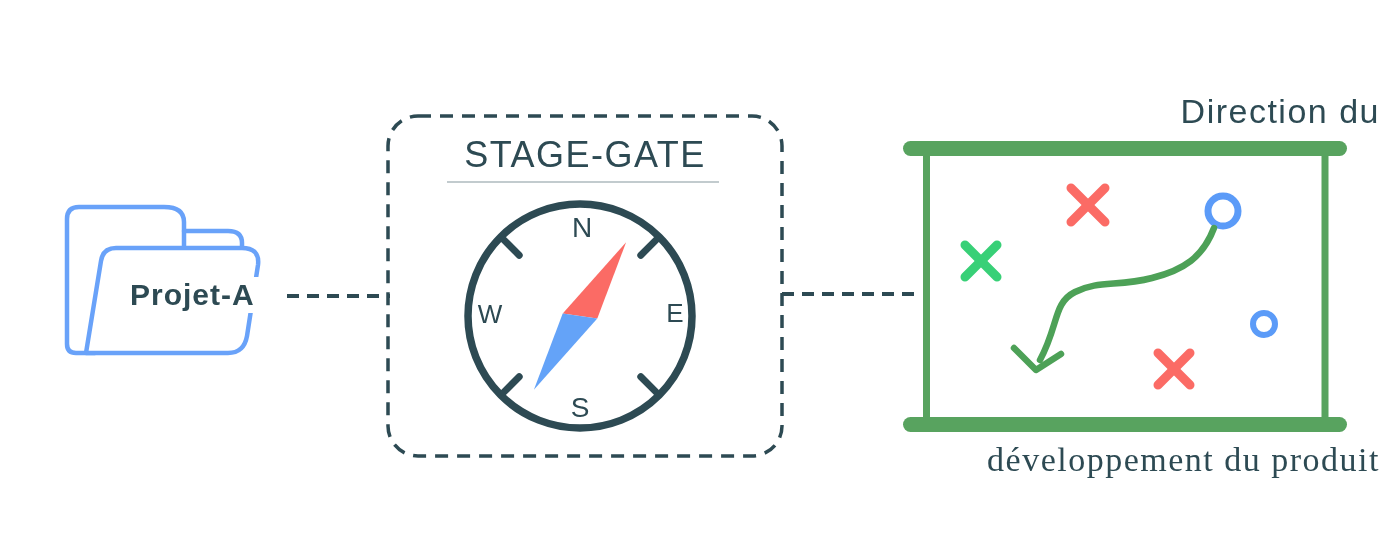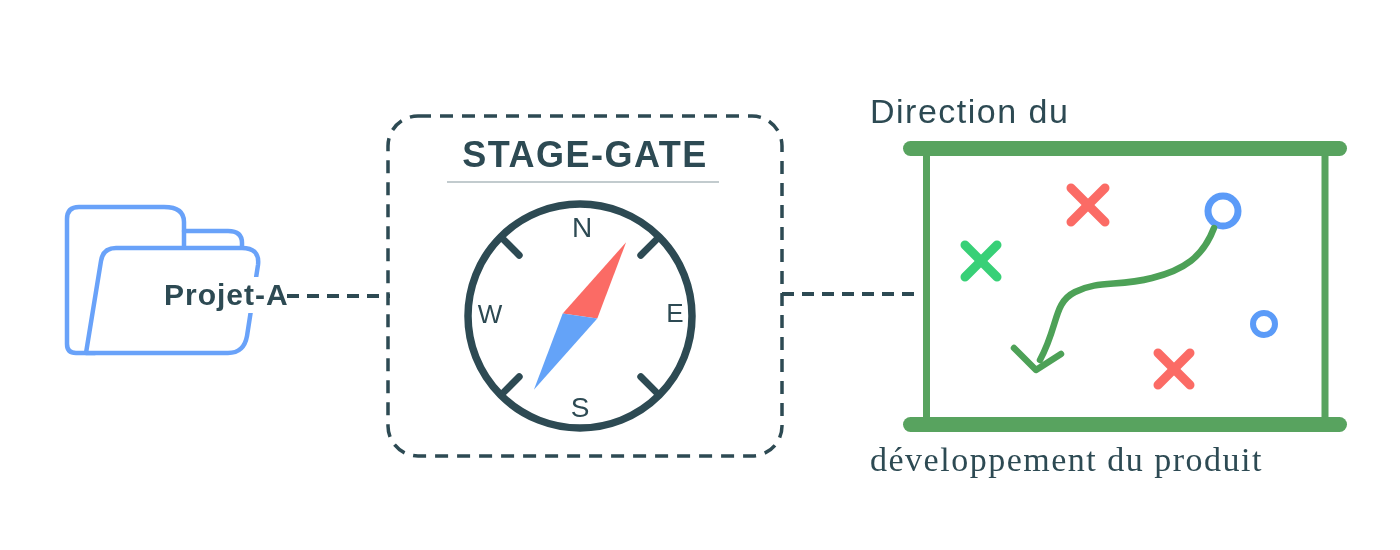--- a/index.html
+++ b/index.html
@@ -18,54 +18,54 @@
   body{background:#fff;font-family:"Liberation Sans",sans-serif;}
   .canvas{position:relative;width:1400px;height:550px;background:#fff;overflow:hidden;}
 
   
   .folder-svg{position:absolute;left:50px;top:190px;}
   .folder-line{fill:none;stroke:var(--folder-blue);stroke-width:4.5;stroke-linecap:round;stroke-linejoin:round;}
   .folder-front{fill:#ffffff;stroke:var(--folder-blue);stroke-width:4.5;stroke-linejoin:round;}
   .folder-label{
     position:absolute;left:126px;top:277px;height:36px;line-height:36px;
     font-size:30px;font-weight:600;letter-spacing:1px;color:var(--ink);
-    background:#fff;padding:0 4px;margin-left:34px;
+    background:#fff;padding:0 4px;
   }
 
   
   .connector{position:absolute;height:4px;
     background:repeating-linear-gradient(90deg,var(--ink) 0 12px,transparent 12px 20px);}
   .connector-left{left:287px;top:294px;width:103px;}
   .connector-right{left:782px;top:292px;width:140px;}
 
   
   .stage-svg{position:absolute;left:380px;top:108px;}
   .dashed-rect{fill:none;stroke:var(--ink);stroke-width:3.5;stroke-dasharray:13 9;}
   .compass-ring{fill:none;stroke:var(--ink);stroke-width:7.5;}
   .compass-tick{stroke:var(--ink);stroke-width:7;stroke-linecap:round;}
   .compass-letter{fill:var(--ink);font-family:"Liberation Sans",sans-serif;font-weight:500;text-anchor:middle;}
   .needle-red{fill:var(--needle-red);}
   .needle-blue{fill:var(--needle-blue);}
   .stage-title{
     position:absolute;left:380px;top:134px;width:410px;text-align:center;
-    font-size:36px;font-weight:700;letter-spacing:1.5px;color:var(--ink);
+    font-size:36px;font-weight:400;letter-spacing:1.5px;color:var(--ink);
   }
   .stage-underline{position:absolute;left:447px;top:181px;width:272px;height:2px;background:var(--underline);}
 
   
   .board-svg{position:absolute;left:880px;top:135px;}
   .board-bar{fill:var(--board-green);}
   .board-post{stroke:var(--board-green);stroke-width:7;}
   .mark-red{stroke:var(--cross-red);stroke-width:9;stroke-linecap:round;}
   .mark-green{stroke:var(--cross-green);stroke-width:9;stroke-linecap:round;}
   .mark-circle-big{fill:none;stroke:var(--circle-blue);stroke-width:7;}
   .mark-circle-small{fill:none;stroke:var(--circle-blue);stroke-width:6;}
   .arrow-path{fill:none;stroke:var(--arrow-green);stroke-width:6.5;stroke-linecap:round;stroke-linejoin:round;}
   .board-title{
-    position:absolute;left:870px;width:510px;text-align:left;
+    position:absolute;left:870px;width:510px;text-align:right;
     font-size:34px;font-weight:500;letter-spacing:1.5px;color:var(--ink);
   }
   .board-title-top{top:92px;}
   .board-title-bottom{top:441px;font-family:Liberation Serif, serif;}
 </style>
 </head>
 <body>
 
 <div class="canvas">
 

